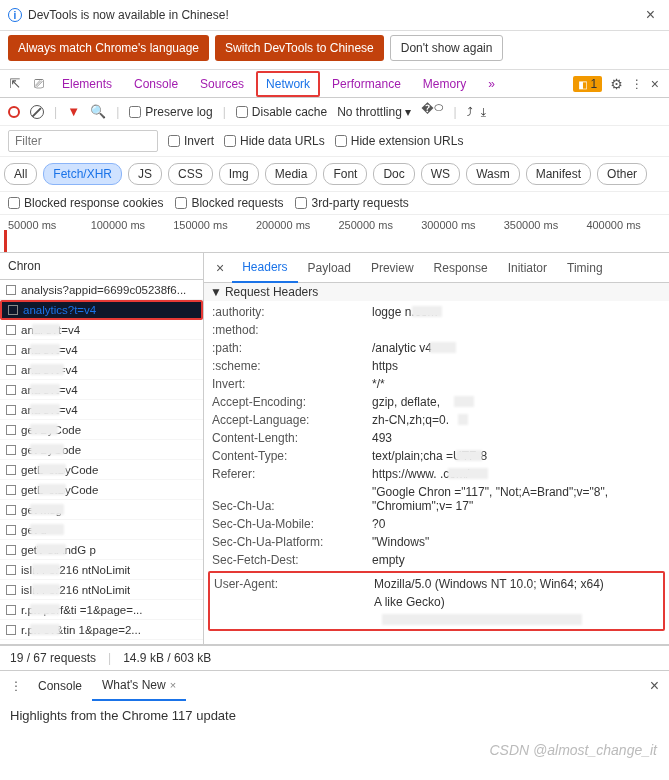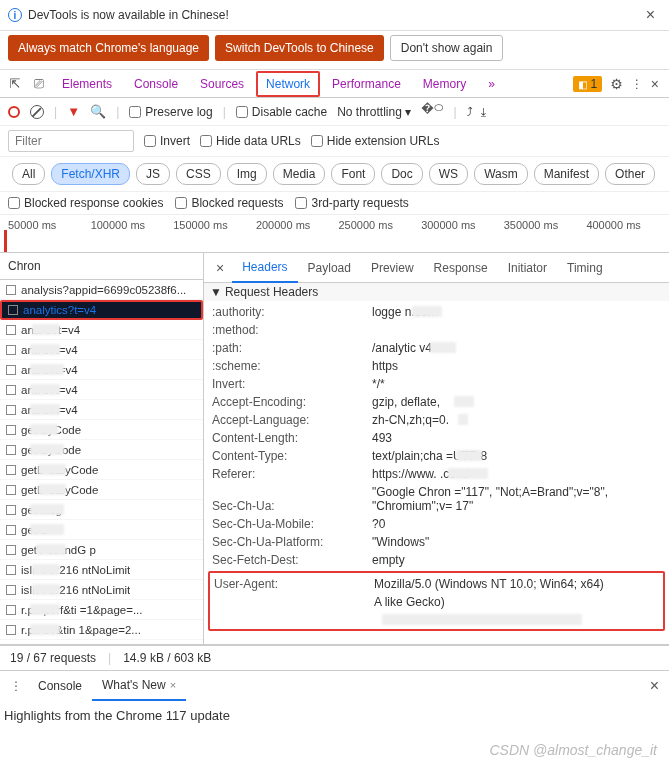--- a/index.html
+++ b/index.html
@@ -22,22 +22,22 @@
 .nope{width:14px;height:14px;border:1.5px solid #555;border-radius:50%;position:relative}
 .nope::after{content:"";position:absolute;width:100%;height:1.5px;background:#555;top:50%;left:0;transform:rotate(-45deg) translateY(-50%)}
 .funnel{color:#d93025;font-size:13px}
 .search-i{font-size:13px;color:#555}
 .cb{display:flex;align-items:center;gap:4px;color:#333}
 .cb input{width:12px;height:12px}
 .sel{display:flex;align-items:center;gap:3px;color:#333}
 .wifi{font-size:13px;color:#555}
 .updown{display:flex;gap:8px;color:#555;font-size:13px}
 .filterbar{display:flex;align-items:center;padding:4px 8px;gap:10px;border-bottom:1px solid #eee}
-.filterbar input[type=text]{border:1px solid #ccc;padding:3px 6px;width:126px;border-radius:2px}
-.pills{display:flex;align-items:center;padding:6px 12px;gap:6px;flex-wrap:wrap;border-bottom:1px solid #eee}
+.filterbar input[type=text]{border:1px solid #ccc;padding:3px 6px;width:150px;border-radius:2px}
+.pills{display:flex;align-items:center;padding:6px 4px;gap:6px;flex-wrap:wrap;border-bottom:1px solid #eee}
 .pill{padding:3px 9px;border:1px solid #bbb;border-radius:10px;cursor:pointer;font-size:12px;color:#333}
 .pill.active{background:#cfe2ff;border-color:#8ab4f8;color:#1a73e8}
 .pills2{display:flex;align-items:center;padding:4px 8px;gap:12px;border-bottom:1px solid #eee}
 .timeline{display:flex;border-bottom:1px solid #ccc;padding:4px 0 0 8px;position:relative;height:38px}
 .tl-tick{flex:1;color:#555;font-size:11px}
 .tl-marker{position:absolute;left:4px;bottom:0;width:3px;height:22px;background:#d93025}
 .main{display:flex;height:392px;border-bottom:1px solid #ccc}
 .left{width:204px;border-right:1px solid #ccc;display:flex;flex-direction:column}
 .left-hdr{padding:6px 8px;border-bottom:1px solid #ccc;color:#333;font-weight:500}
 .list{flex:1;overflow:hidden}
@@ -59,21 +59,21 @@
 .kv .k{width:160px;color:#555;flex-shrink:0}
 .kv .v{color:#333;flex:1;position:relative}
 .vblur{position:absolute;background:#eee;height:11px;filter:blur(1px);top:1px}
 .ua-box{border:2px solid #e53935;border-radius:2px;padding:2px 4px;margin:0 4px}
 .status{display:flex;padding:5px 10px;gap:12px;border-top:1px solid #ccc;font-size:11.5px;color:#555}
 .status .sep{color:#ccc}
 .drawer{display:flex;align-items:center;border-top:1px solid #ccc;height:30px;padding:0 4px}
 .dtab2{padding:7px 10px;color:#555;cursor:pointer;display:flex;align-items:center;gap:4px}
 .dtab2.active{color:#1a73e8;border-bottom:2px solid #1a73e8}
 .dtab2 .xx{font-size:11px;color:#888}
-.footer{padding:8px 4px;color:#333;font-size:13px}
+.footer{padding:8px 10px;color:#333;font-size:13px}
 .watermark{position:absolute;bottom:22px;right:12px;color:#bbb;font-size:14px;font-style:italic}
 </style>
 </head>
 <body>
 
 <div class="banner">
   <span class="info-icon">i</span>
   <span>DevTools is now available in Chinese!</span>
   <span class="close-x">×</span>
 </div>

